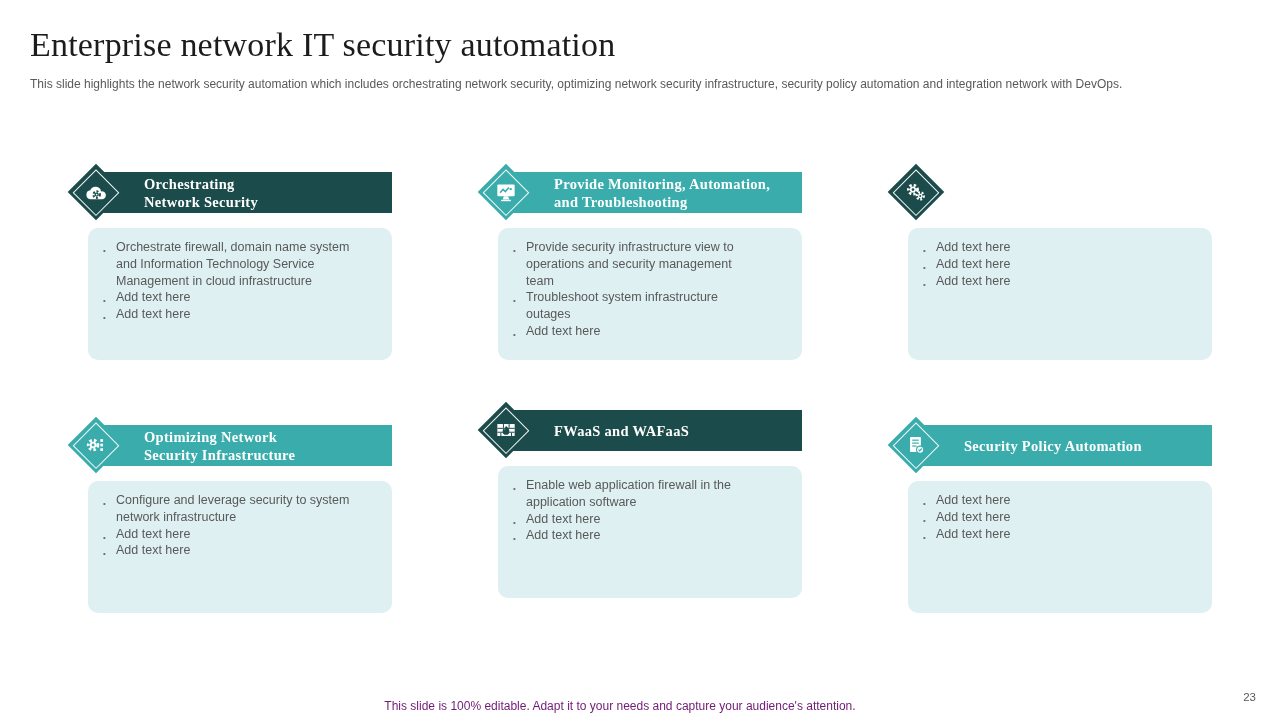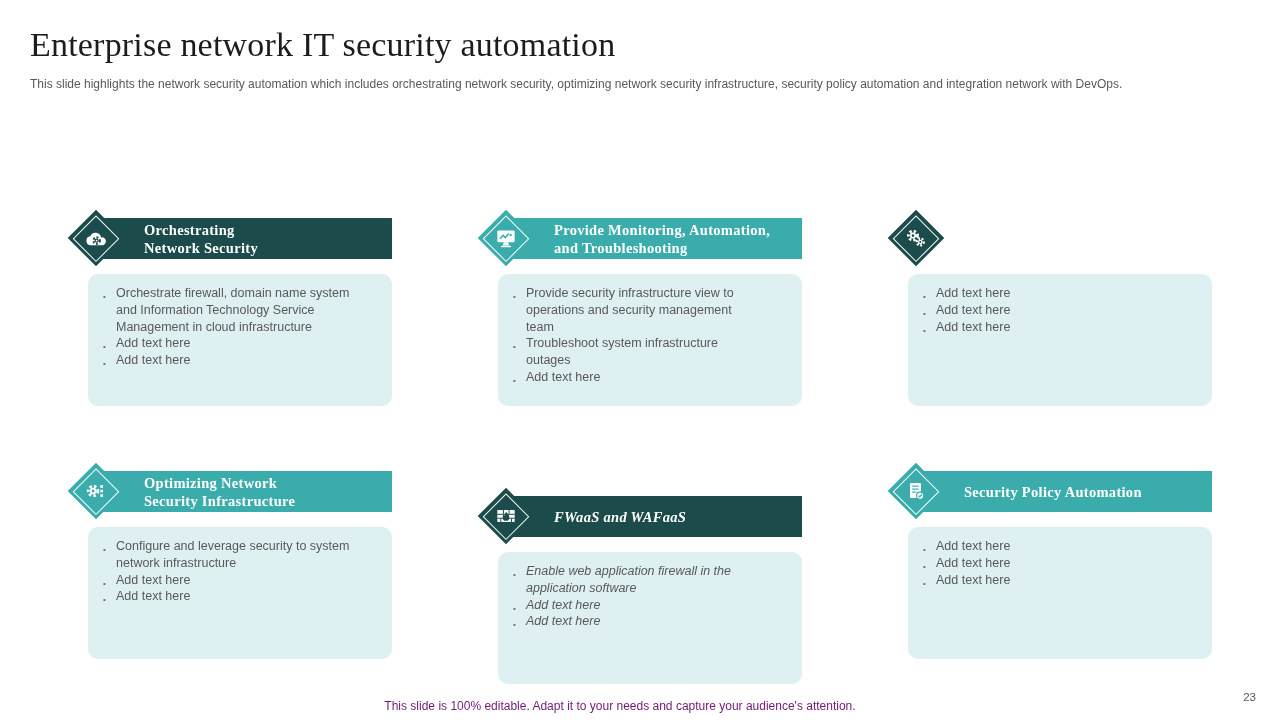--- a/index.html
+++ b/index.html
@@ -2,21 +2,21 @@
 <html><head>
 <meta charset="utf-8">
 <style>
   * { margin:0; padding:0; box-sizing:border-box; }
   html,body { width:1280px; height:720px; background:#ffffff; overflow:hidden; position:relative;
               font-family:"Liberation Sans", sans-serif; }
   .page-title { position:absolute; left:30px; top:26px; font-family:"Liberation Serif", serif;
                 font-weight:400; font-size:34px; color:#1c1c1c; letter-spacing:.2px; }
   .page-subtitle { position:absolute; left:30px; top:77px; font-size:12px; color:#595959; width:1200px; }
 
-  .card { position:absolute; width:304px; height:190px;margin-top:46px; }
+  .card { position:absolute; width:304px; height:190px; }
   .card.dark { --theme:#1c4b4b; }
   .card.teal { --theme:#3aacac; }
 
   .card-header { position:absolute; left:10px; right:0; top:0; height:41px; background:var(--theme);
                  display:flex; flex-direction:column; justify-content:center; padding-left:46px;
                  z-index:1; }
   .hline { font-family:"Liberation Serif", serif; font-weight:700; font-size:14.5px; line-height:18px;
            color:#ffffff; letter-spacing:.3px; white-space:nowrap; }
   .hline:empty { display:none; }
 
@@ -131,21 +131,21 @@
   </div>
   <div class="card-body">
     <ul class="bullets">
       <li>Configure and leverage security to system network infrastructure</li>
       <li>Add text here</li>
       <li>Add text here</li>
     </ul>
   </div>
 </div>
 
-<div class="card dark" style="left:498px; top:450px;font-style:italic;">
+<div class="card dark" style="left:498px; top:410px;">
   <div class="card-header">
     <span class="hline">FWaaS and WAFaaS</span>
 
   </div>
   <div class="diamond"></div>
   <div class="badge-icon">
     <svg viewBox="0 0 24 24">
       <rect x="4" y="6.5" width="16" height="11" fill="#fff"></rect>
       <rect x="4" y="10" width="16" height="0.9" style="fill:var(--theme)"></rect>
       <rect x="4" y="13.6" width="16" height="0.9" style="fill:var(--theme)"></rect>

